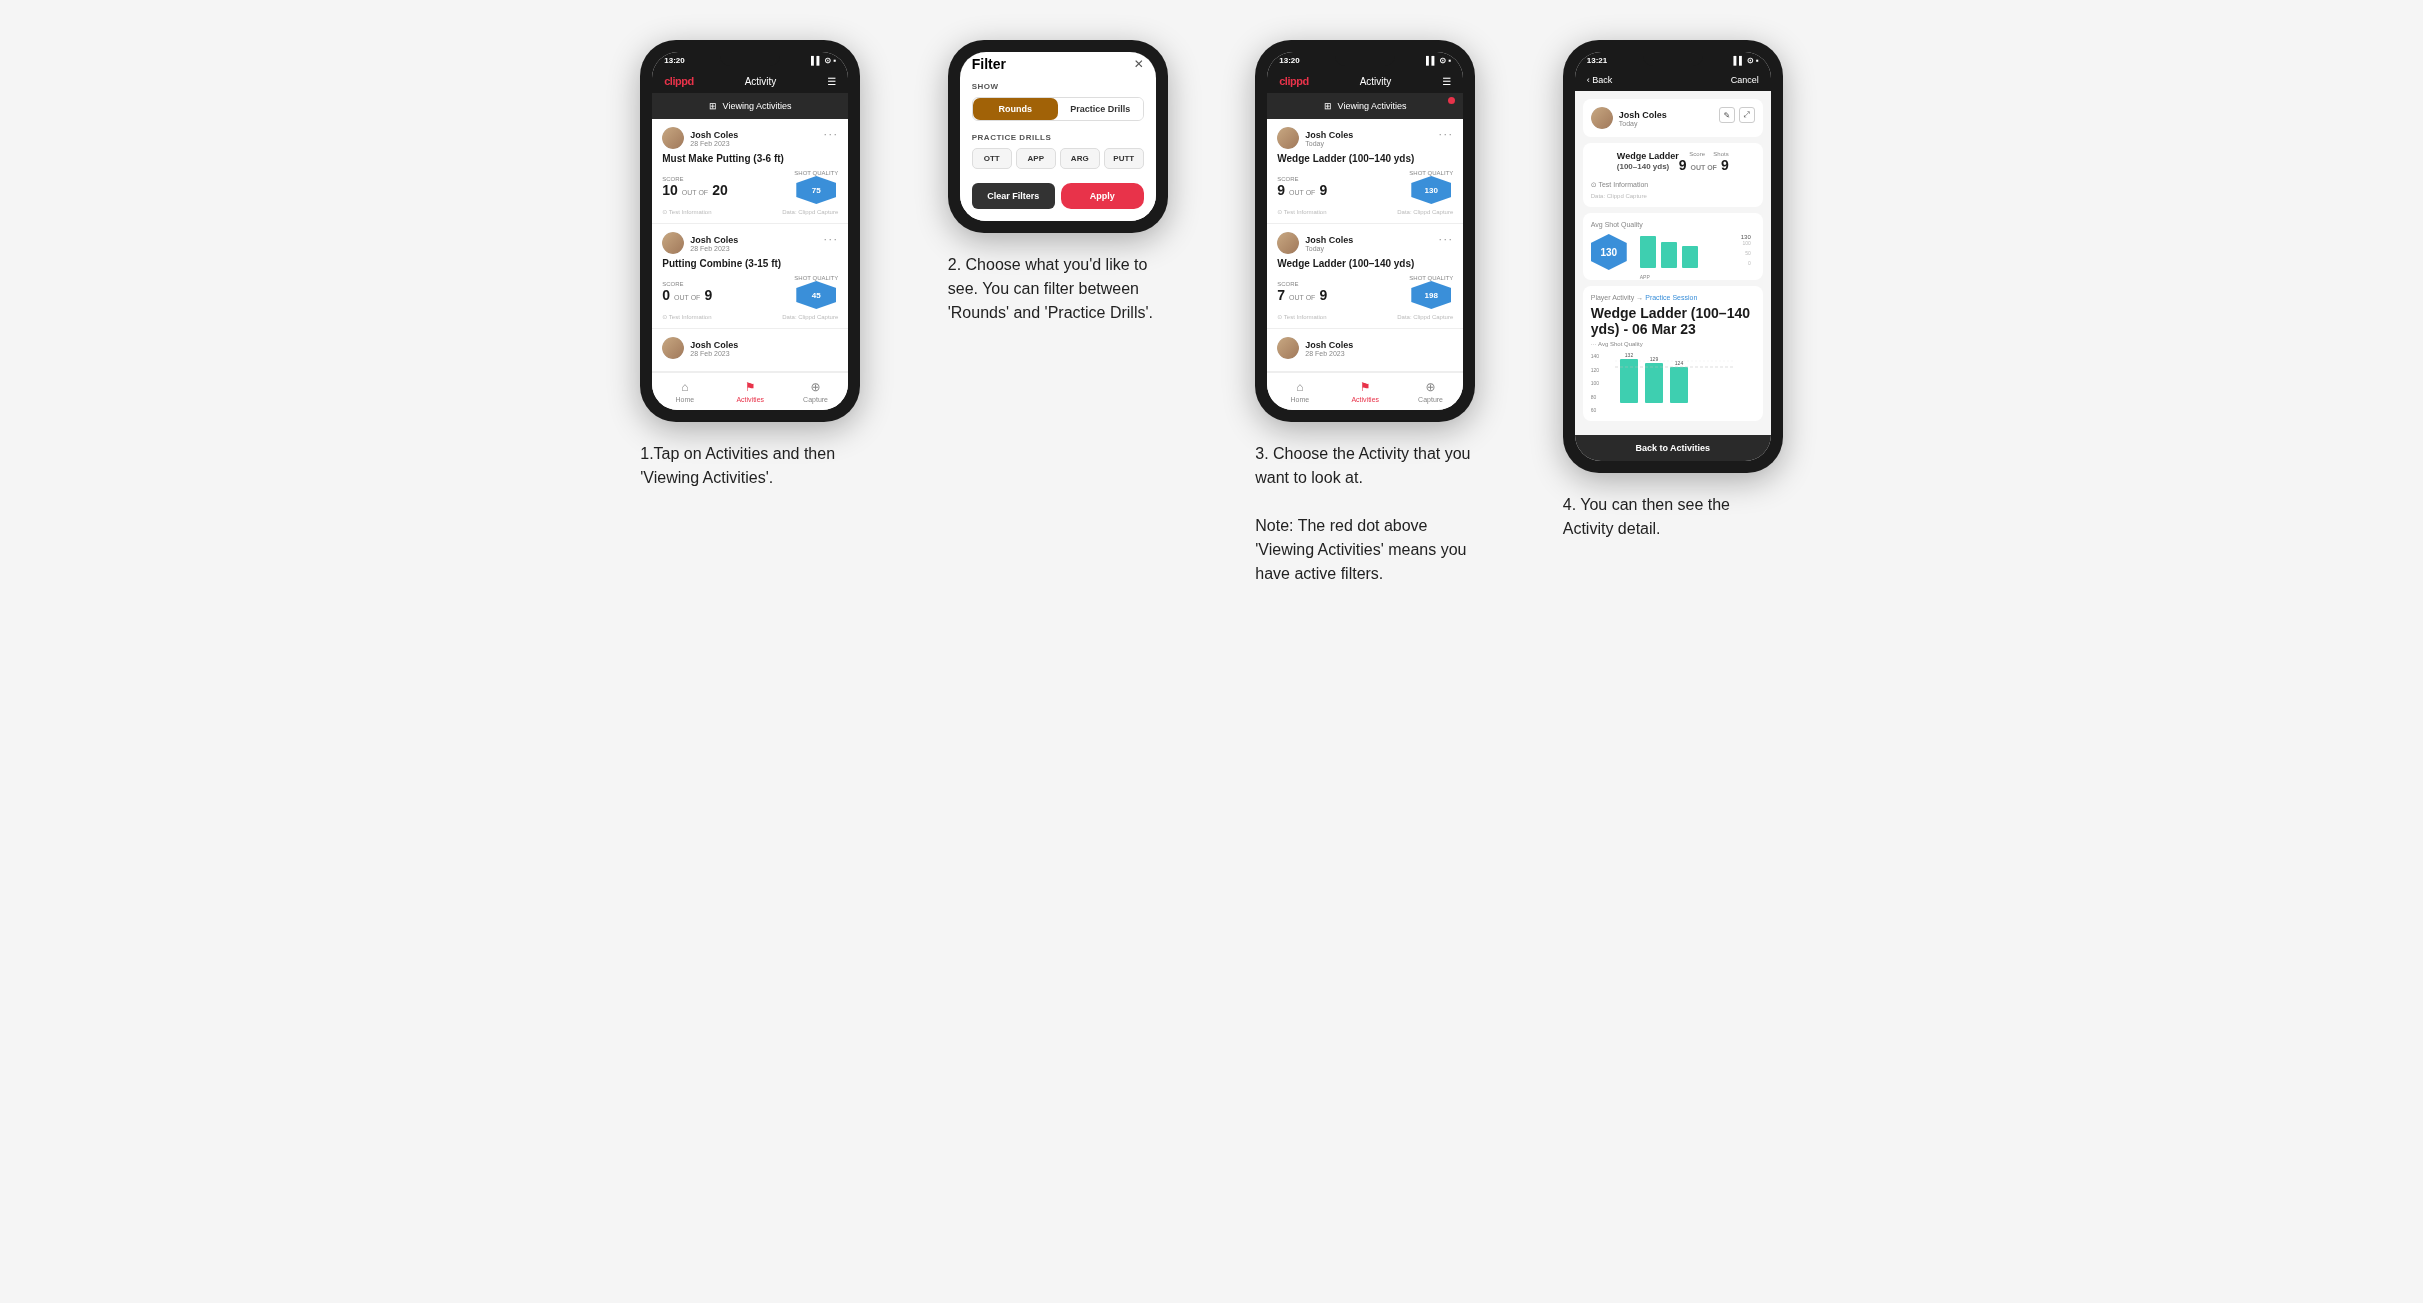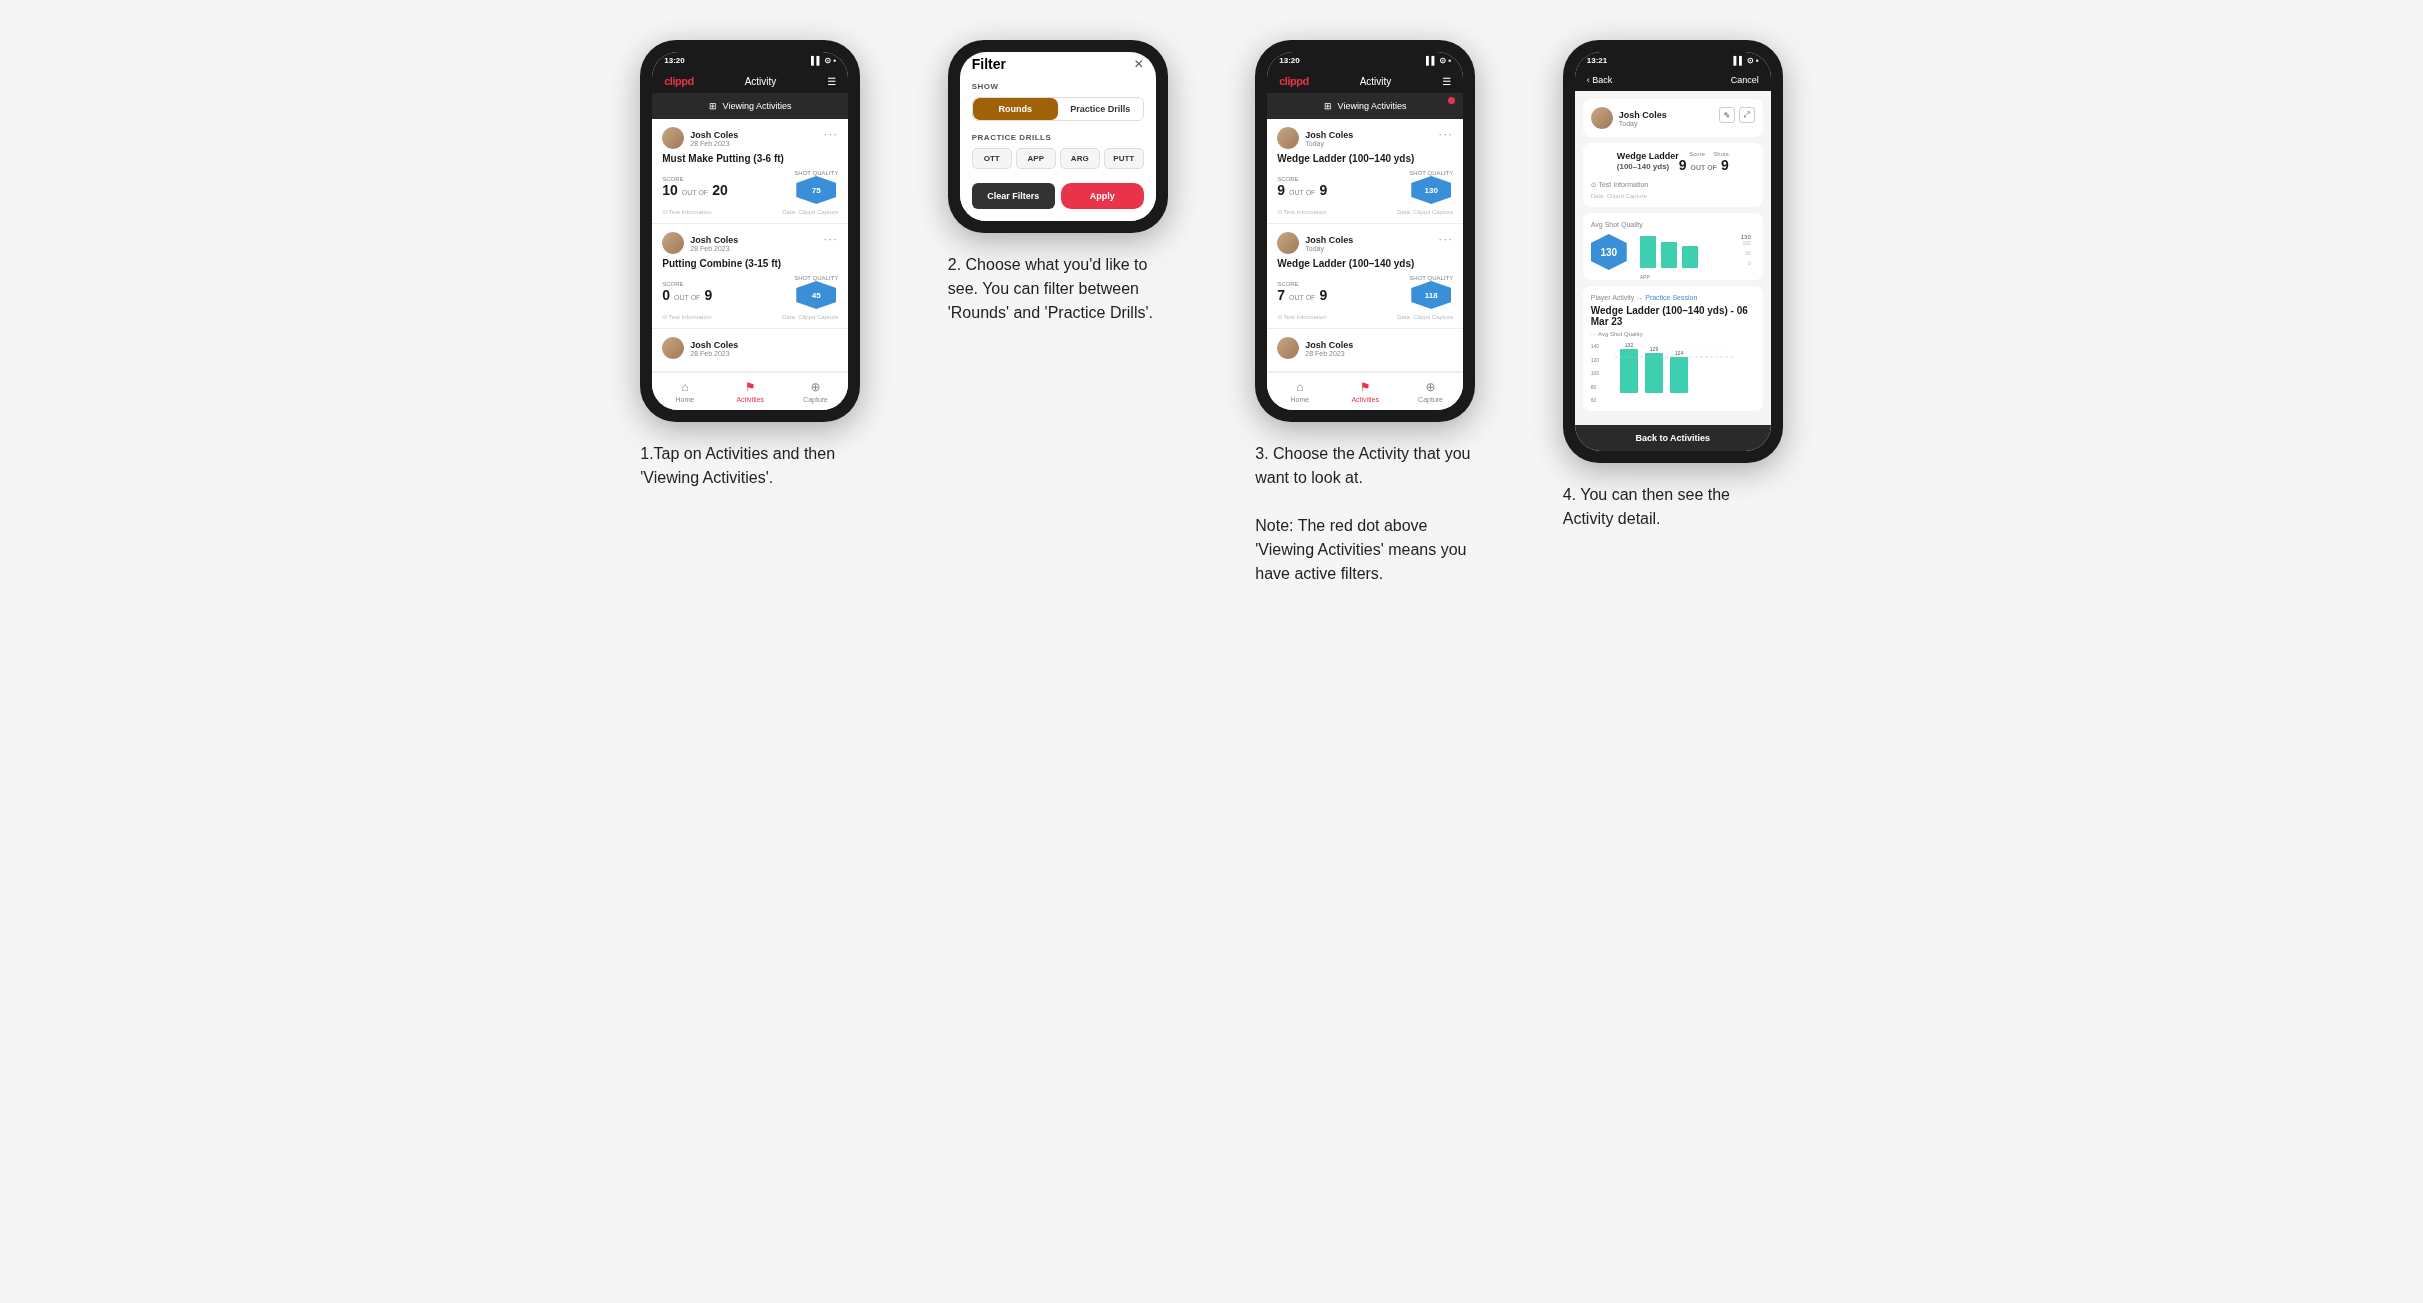--- a/index.html
+++ b/index.html
@@ -715,21 +715,21 @@
               <span class="stat-label">Score</span>
               <div class="stat-scores-row">
                 <span class="stat-value">7</span>
                 <span class="stat-outof">OUT OF</span>
                 <span class="stat-value">9</span>
               </div>
             </div>
             <div style="flex:1"></div>
             <div class="stat-block" style="align-items:center">
               <span class="stat-label">Shot Quality</span>
-              <div class="shot-quality-hex" style="background:#3a8fd9;">118</div>
+              <div class="shot-quality-hex" style="background:#3a8fd9;">198</div>
             </div>
           </div>
           <div class="card-footer">
             <span class="footer-text">⊙ Test Information</span>
             <span class="footer-text">Data: Clippd Capture</span>
           </div>
         </div>
 
         <div class="activity-card" style="min-height:30px;">
           <div class="card-header">
@@ -834,21 +834,21 @@
                 </svg>
                 <div style="position:absolute; bottom:-8px; left:0; font-size:5px; color:#888; display:flex; gap:14px; padding-left:5px;">
                   <span>APP</span>
                 </div>
               </div>
             </div>
           </div>
 
           <div class="detail-stat-card">
             <div class="player-activity-label">Player Activity → <span>Practice Session</span></div>
-            <div style="font-size:10px; font-weight:700; color:#1a1a1a; margin-bottom:4px;">Wedge Ladder (100–140 yds) - 06 Mar 23</div>
+            <div style="font-size:14px; font-weight:700; color:#1a1a1a; margin-bottom:4px;">Wedge Ladder (100–140 yds) - 06 Mar 23</div>
             <div style="font-size:6px; color:#888; margin-bottom:6px;">··· Avg Shot Quality</div>
 
             <div style="position:relative; height:60px; padding-left:24px;">
               <div style="position:absolute; left:0; top:0; bottom:0; display:flex; flex-direction:column; justify-content:space-between;">
                 <span style="font-size:5px; color:#888;">140</span>
                 <span style="font-size:5px; color:#888;">120</span>
                 <span style="font-size:5px; color:#888;">100</span>
                 <span style="font-size:5px; color:#888;">80</span>
                 <span style="font-size:5px; color:#888;">60</span>
               </div>

